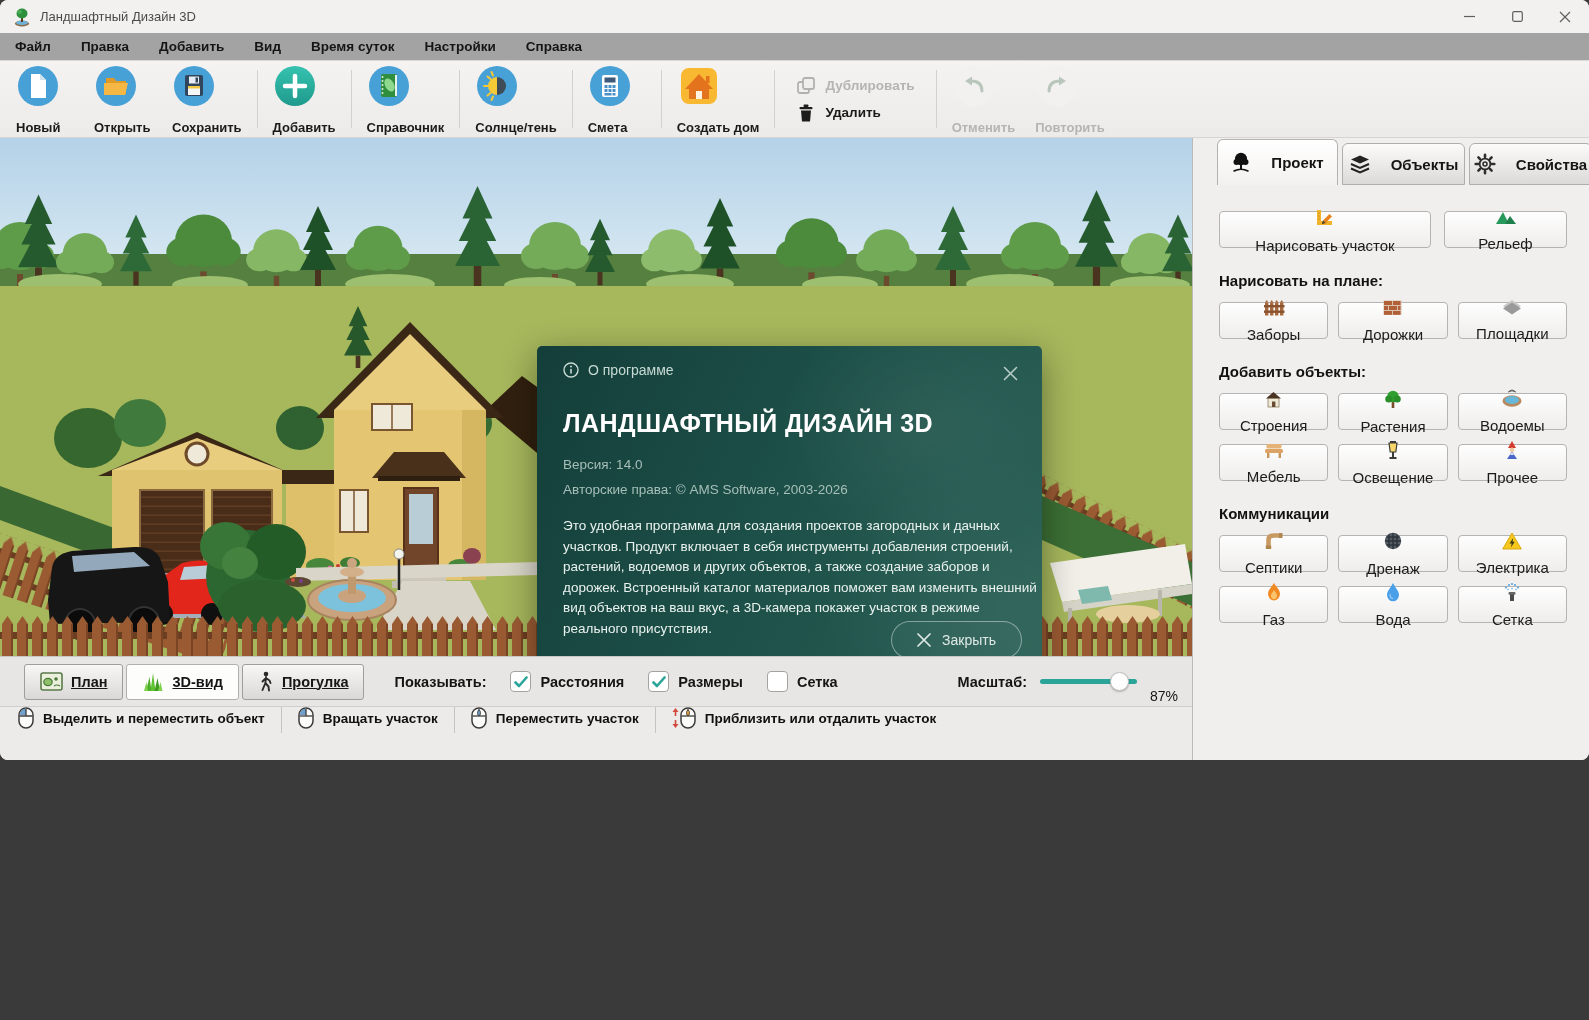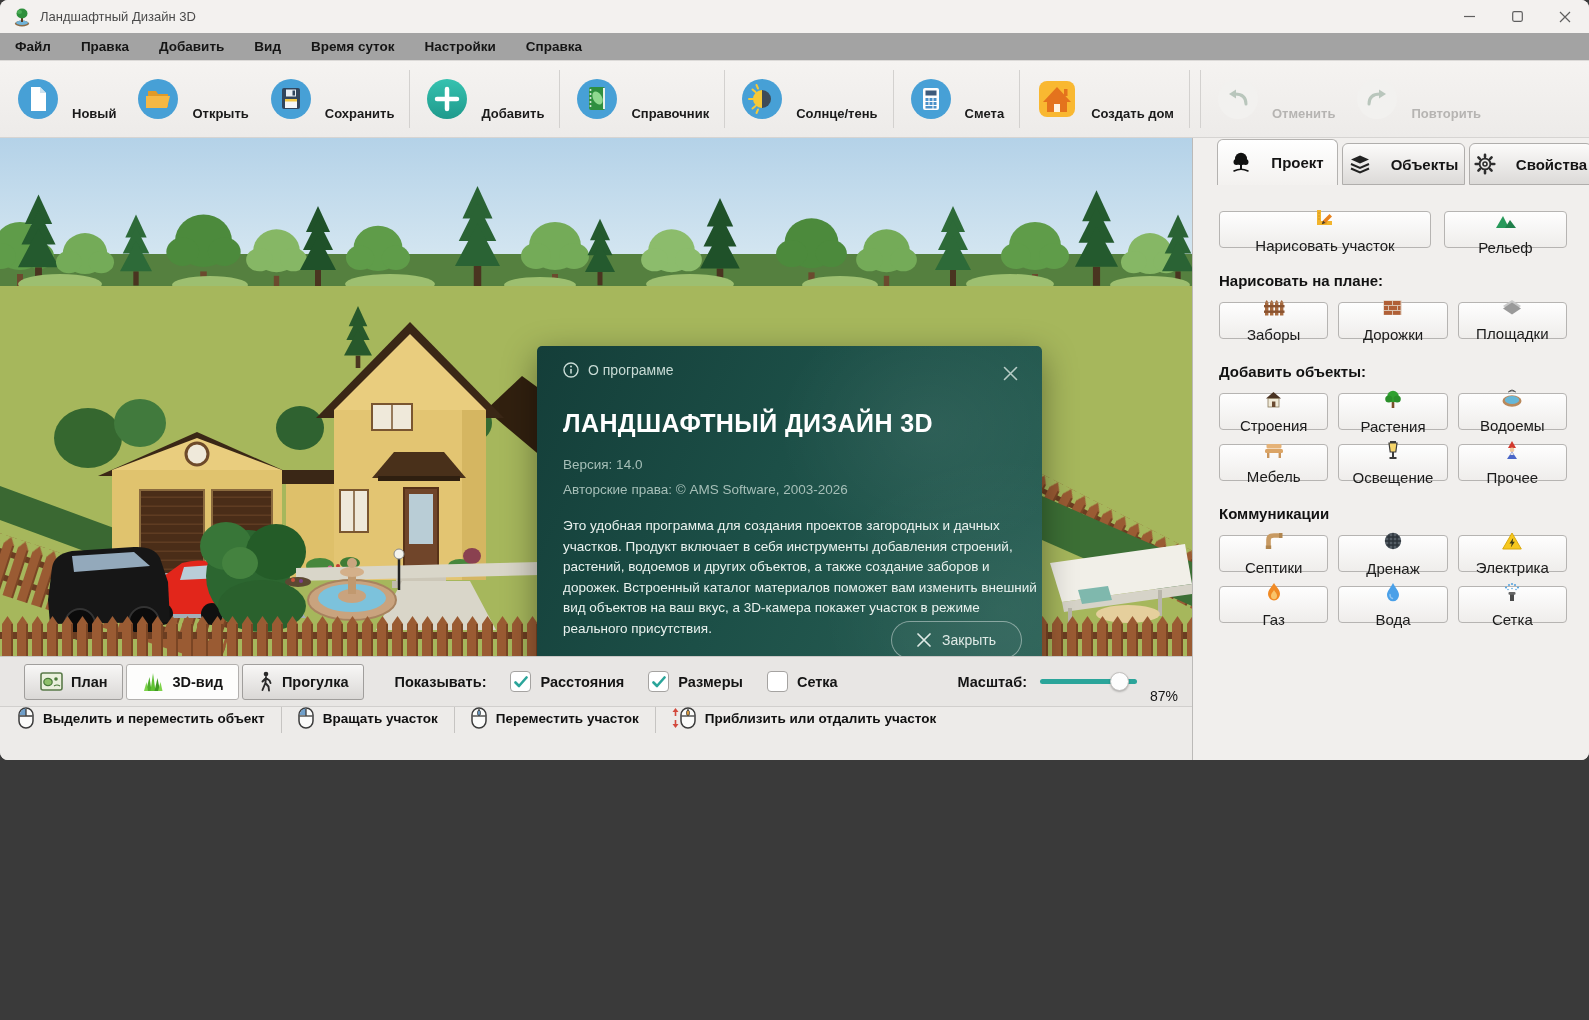--- a/index.html
+++ b/index.html
@@ -14,21 +14,21 @@
   .win-controls { margin-left:auto; display:flex; height:100%; }
   .win-btn { width:48px; height:100%; display:flex; align-items:center; justify-content:center; color:#5f5f5f; }
 
   
   .menubar { height:28px; background:#a3a3a3; display:flex; align-items:center; padding-left:0; border-bottom:1px solid #dcdad8; flex:0 0 auto; }
   .menu-item { padding:0 15px; font-size:13.5px; font-weight:700; color:#151515; cursor:default; }
 
   
   .toolbar { height:77px; background:linear-gradient(#f5f3f1,#edebe9); display:flex; align-items:center;
              padding:0 6px; border-bottom:1px solid #d6d4d2; flex:0 0 auto; }
-  .tbtn { display:flex; flex-direction:row; align-items:flex-end; gap:12px; padding:3px 10px; min-width:78px; }
+  .tbtn { display:flex; flex-direction:column; align-items:flex-start; gap:12px; padding:3px 10px; min-width:78px; }
   .ticon { width:44px; height:44px; }
   .tlabel { font-size:13px; font-weight:700; color:#1a1a1a; white-space:nowrap; }
   .tlabel.dis { color:#b6b4b2; }
   .tsep { width:1px; height:58px; background:#d3d1cf; margin:0 5px; flex:0 0 auto; }
   .edit-group { display:flex; flex-direction:column; gap:7px; padding:0 16px; }
   .edit-row { display:flex; align-items:center; gap:9px; font-size:13.5px; font-weight:700; color:#1a1a1a; }
   .edit-row.dis { color:#b6b4b2; }
 
   
   .main { flex:1; display:flex; min-height:0; }
@@ -66,32 +66,32 @@
   .tab.inactive { height:42px; width:123px; background:linear-gradient(#fcfbfa,#dcdad8);
                   border:1px solid #b0aeac; border-radius:6px 6px 0 0; }
   .tab.active { height:46px; width:121px; background:linear-gradient(#ffffff,#f3f1ef);
                 border:1px solid #b4b2b0; border-bottom:none; border-radius:6px 6px 0 0; }
   .panel-content { padding:26px 25px 0 26px; }
   .row-top { display:flex; gap:13px; }
   .pbtn { display:flex; align-items:center; justify-content:center; gap:9px; height:37px;
           background:linear-gradient(#fefefe,#efedeb); border:1px solid #b6b4b2; border-radius:4px;
           font-size:15px; color:#1b1b1b;flex-direction:column; }
   .pbtn.draw { width:212px; }
-  .pbtn.relief { flex:1;justify-content:space-between; }
+  .pbtn.relief { flex:1; }
   .section { margin:24px 0 13px; font-size:15px; font-weight:700; color:#121212; }
   .grid3 { display:grid; grid-template-columns:repeat(3,1fr); gap:14px 10px; }
   .picon { flex:0 0 auto; }
 
   
   .viewbar { height:50px; background:#e8e6e4; border-top:1px solid #c9c7c5; display:flex; align-items:center;
              padding:0 14px 0 24px; flex:0 0 auto; }
   .views { display:flex; gap:3px; }
   .vbtn { height:36px; display:flex; align-items:center; gap:8px; padding:0 15px;
           background:linear-gradient(#f8f7f6,#dad8d6); border:1px solid #a09e9c; border-radius:3px;
-          font-size:14.5px; font-weight:700; color:#161616; }
+          font-size:14.5px; font-weight:700; color:#161616;text-decoration:underline; }
   .vbtn.active { background:#fdfdfc; border-color:#b2b0ae; }
   .show-group { display:flex; align-items:center; margin-left:30px; }
   .show-label { font-size:14.5px; font-weight:700; color:#141414; }
   .chk-item { display:flex; align-items:center; gap:9px; margin-left:24px; }
   .chk { width:21px; height:21px; background:#fff; border:1px solid #a5a3a1; border-radius:4px;
          display:flex; align-items:center; justify-content:center; }
   .chk-label { font-size:14.5px; font-weight:700; color:#141414; }
   .scale-group { margin-left:auto; display:flex; align-items:center; gap:13px; }
   .scale-label { font-size:14.5px; font-weight:700; color:#141414; }
   .slider { width:97px; height:5px; background:#2ba59a; border-radius:3px; position:relative; }
@@ -239,20 +239,37 @@
       <svg class="ticon" viewBox="0 0 44 44">
         <rect x="4" y="4" width="36" height="36" rx="8" fill="#f9b831"></rect>
         <polygon points="22,10 36,25 8,25" fill="#e4731d"></polygon>
         <rect x="29" y="12" width="3.5" height="7" fill="#e4731d"></rect>
         <rect x="12" y="23" width="20" height="12" fill="#e4731d"></rect>
         <rect x="19" y="27" width="6" height="8" fill="#fff3e0"></rect>
       </svg>
       <span class="tlabel">Создать дом</span>
     </div>
     <div class="tsep"></div>
+    <div class="edit-group">
+      <div class="edit-row dis">
+        <svg width="20" height="20" viewBox="0 0 20 20">
+          <rect x="2" y="6" width="11" height="11" rx="2" fill="none" stroke="#b3b1af" stroke-width="1.8"></rect>
+          <rect x="7" y="2" width="11" height="11" rx="2" fill="#f1efed" stroke="#b3b1af" stroke-width="1.8"></rect>
+        </svg>
+        <span>Дублировать</span>
+      </div>
+      <div class="edit-row">
+        <svg width="20" height="20" viewBox="0 0 20 20">
+          <rect x="7.5" y="1.5" width="5" height="2.5" rx="1" fill="#1c1c1c"></rect>
+          <rect x="3.5" y="4" width="13" height="2.2" rx="1" fill="#1c1c1c"></rect>
+          <path d="M5 7.5 h10 l-1 11 h-8 z" fill="#1c1c1c"></path>
+        </svg>
+        <span>Удалить</span>
+      </div>
+    </div>
     <div class="tsep"></div>
     <div class="tbtn">
       <svg class="ticon" viewBox="0 0 44 44">
         <circle cx="22" cy="22" r="20" fill="#f2f1ef"></circle>
         <path d="M30 27 Q30 17 19 17" fill="none" stroke="#b9c6bc" stroke-width="3" stroke-linecap="round"></path>
         <polygon points="20,12.5 13,17 20,21.5" fill="#b9c6bc"></polygon>
       </svg>
       <span class="tlabel dis">Отменить</span>
     </div>
     <div class="tbtn">

